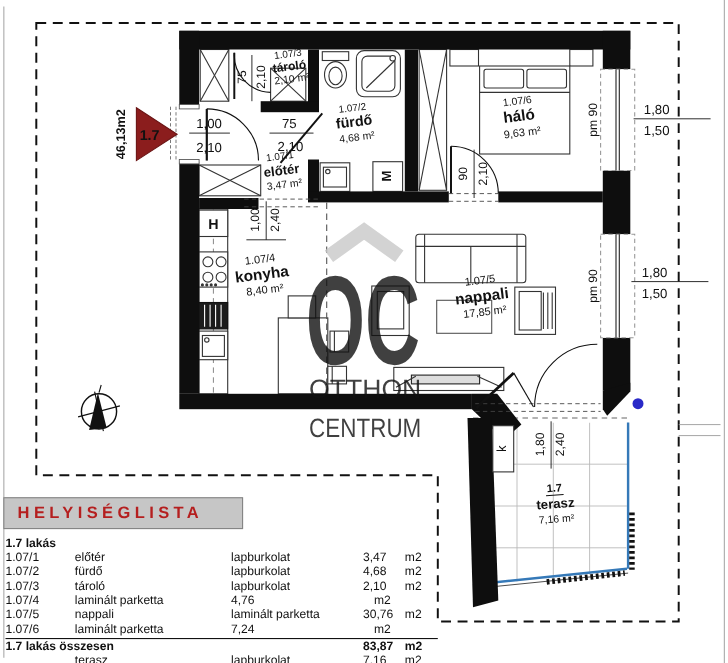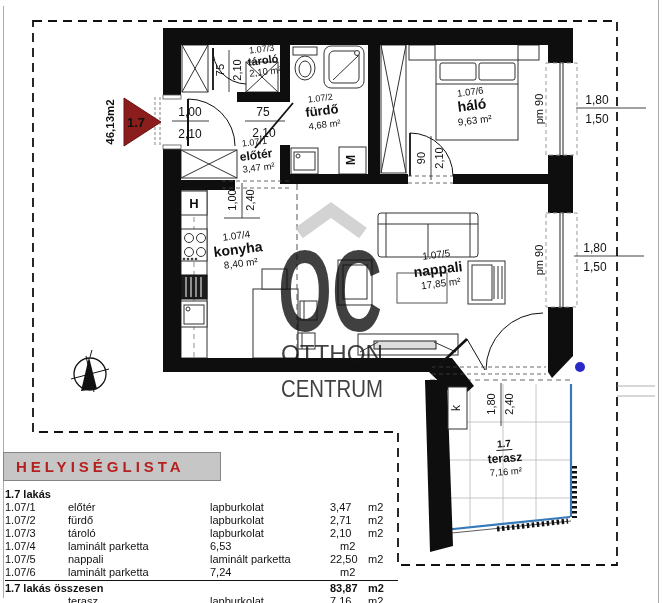--- a/index.html
+++ b/index.html
@@ -358,41 +358,41 @@
     <span>1.07/1</span>
     <span>előtér</span>
     <span>lapburkolat</span>
     <span class="rl-val">3,47</span>
     <span class="rl-unit">m2</span>
   </div>
   <div class="rl-row">
     <span>1.07/2</span>
     <span>fürdő</span>
     <span>lapburkolat</span>
-    <span class="rl-val">2,71</span>
+    <span class="rl-val">4,68</span>
     <span class="rl-unit">m2</span>
   </div>
   <div class="rl-row">
     <span>1.07/3</span>
     <span>tároló</span>
     <span>lapburkolat</span>
     <span class="rl-val">2,10</span>
     <span class="rl-unit">m2</span>
   </div>
   <div class="rl-row">
     <span>1.07/4</span>
     <span>laminált parketta</span>
-    <span class="rl-val">6,53</span>
+    <span class="rl-val">4,76</span>
     <span class="rl-unit">m2</span>
   </div>
   <div class="rl-row">
     <span>1.07/5</span>
     <span>nappali</span>
     <span>laminált parketta</span>
-    <span class="rl-val">22,50</span>
+    <span class="rl-val">30,76</span>
     <span class="rl-unit">m2</span>
   </div>
   <div class="rl-row">
     <span>1.07/6</span>
     <span>laminált parketta</span>
     <span class="rl-val">7,24</span>
     <span class="rl-unit">m2</span>
   </div>
 
   <div class="rl-row rl-total">

